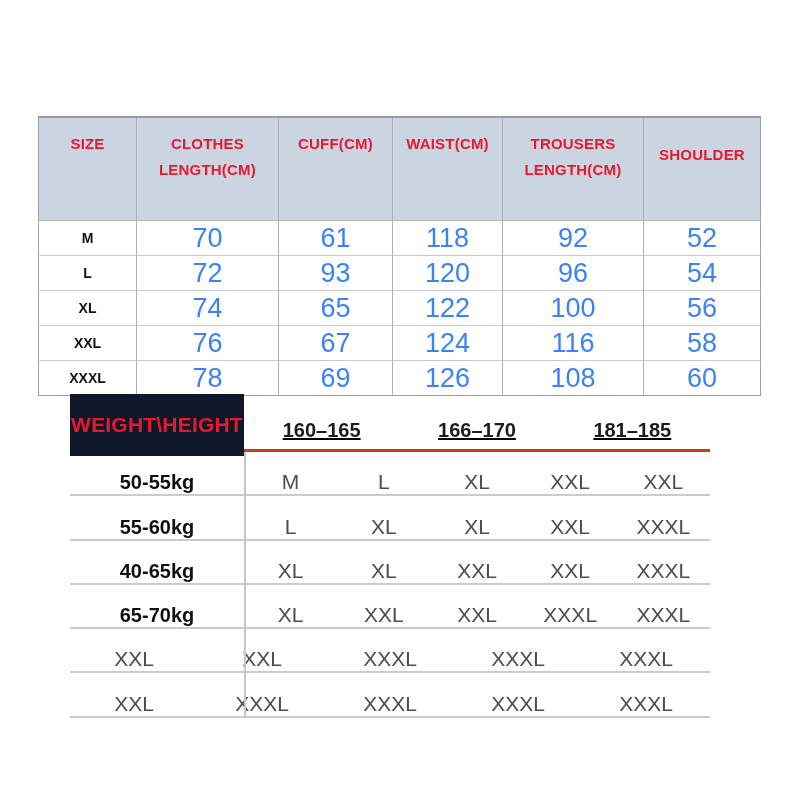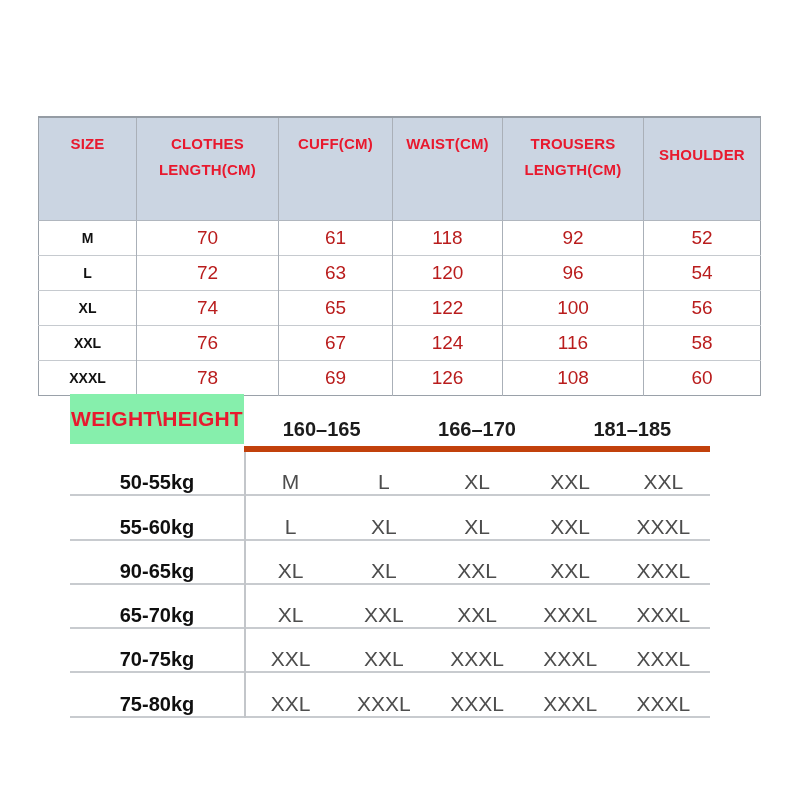--- a/index.html
+++ b/index.html
@@ -19,33 +19,34 @@
   }
   table.size-table th:first-child, table.size-table td:first-child { border-left:none; }
   table.size-table thead th {
     background:#cbd5e2; color:#e8192e; font-weight:bold; font-size:15px;
     height:78px; vertical-align:top; padding-top:13px; line-height:26px;
     border-bottom:1px solid #b0b6be; letter-spacing:0.2px;
   }
   table.size-table thead th.low-label { padding-top:24px; }
   table.size-table tbody td { height:34px; border-top:1px solid #c6cacf; vertical-align:middle; }
   td.size-label { font-size:14px; font-weight:bold; color:#111111; }
-  td.size-value { font-size:19px; color:#b91c1c;margin-left:28px; }
+  td.size-value { font-size:27px; color:#3b82f6;margin-left:28px; }
 
   
   .fit-table { position:absolute; left:70px; top:394px; width:640px; }
   .fit-header { display:flex; height:58px; }
   .fit-corner {
-    width:174px; height:50px; background:#86efac; color:#e8192e;
+    width:174px; height:62px; background:#0f172a; color:#e8192e;
     font-size:21px; font-weight:bold; display:flex; align-items:center;
     justify-content:center; letter-spacing:0.2px;
   }
   .fit-heads {
     flex:1; display:flex; box-sizing:border-box; height:58px;
-    border-bottom:6px solid #c2410c;
+    border-bottom:3px solid #c2410c;
+    text-decoration:underline;
   }
   .fit-head {
     flex:1; display:flex; align-items:center; justify-content:center;
     padding-top:18px; box-sizing:border-box;
     font-size:20px; font-weight:bold; color:#1c1c1c;
   }
   .fit-row {
     display:flex; height:44.3px; align-items:flex-end;
     border-bottom:2px solid #c8cbcf; box-sizing:border-box;
   }
@@ -88,21 +89,21 @@
           <td class="size-label">M</td>
           <td class="size-value">70</td>
           <td class="size-value">61</td>
           <td class="size-value">118</td>
           <td class="size-value">92</td>
           <td class="size-value">52</td>
         </tr>
         <tr>
           <td class="size-label">L</td>
           <td class="size-value">72</td>
-          <td class="size-value">63</td>
+          <td class="size-value">93</td>
           <td class="size-value">120</td>
           <td class="size-value">96</td>
           <td class="size-value">54</td>
         </tr>
         <tr>
           <td class="size-label">XL</td>
           <td class="size-value">74</td>
           <td class="size-value">65</td>
           <td class="size-value">122</td>
           <td class="size-value">100</td>
@@ -151,51 +152,49 @@
           <div class="fit-weight">55-60kg</div>
           <div class="fit-cells">
             <div class="fit-cell">L</div>
             <div class="fit-cell">XL</div>
             <div class="fit-cell">XL</div>
             <div class="fit-cell">XXL</div>
             <div class="fit-cell">XXXL</div>
           </div>
         </div>
         <div class="fit-row">
-          <div class="fit-weight">90-65kg</div>
+          <div class="fit-weight">40-65kg</div>
           <div class="fit-cells">
             <div class="fit-cell">XL</div>
             <div class="fit-cell">XL</div>
             <div class="fit-cell">XXL</div>
             <div class="fit-cell">XXL</div>
             <div class="fit-cell">XXXL</div>
           </div>
         </div>
         <div class="fit-row">
           <div class="fit-weight">65-70kg</div>
           <div class="fit-cells">
             <div class="fit-cell">XL</div>
             <div class="fit-cell">XXL</div>
             <div class="fit-cell">XXL</div>
             <div class="fit-cell">XXXL</div>
             <div class="fit-cell">XXXL</div>
           </div>
         </div>
         <div class="fit-row">
-          <div class="fit-weight">70-75kg</div>
-          <div class="fit-cells">
-            <div class="fit-cell">XXL</div>
-            <div class="fit-cell">XXL</div>
-            <div class="fit-cell">XXXL</div>
-            <div class="fit-cell">XXXL</div>
-            <div class="fit-cell">XXXL</div>
-          </div>
-        </div>
-        <div class="fit-row">
-          <div class="fit-weight">75-80kg</div>
+          <div class="fit-cells">
+            <div class="fit-cell">XXL</div>
+            <div class="fit-cell">XXL</div>
+            <div class="fit-cell">XXXL</div>
+            <div class="fit-cell">XXXL</div>
+            <div class="fit-cell">XXXL</div>
+          </div>
+        </div>
+        <div class="fit-row">
           <div class="fit-cells">
             <div class="fit-cell">XXL</div>
             <div class="fit-cell">XXXL</div>
             <div class="fit-cell">XXXL</div>
             <div class="fit-cell">XXXL</div>
             <div class="fit-cell">XXXL</div>
           </div>
         </div>
       </div>
     <div class="fit-vline"></div>

